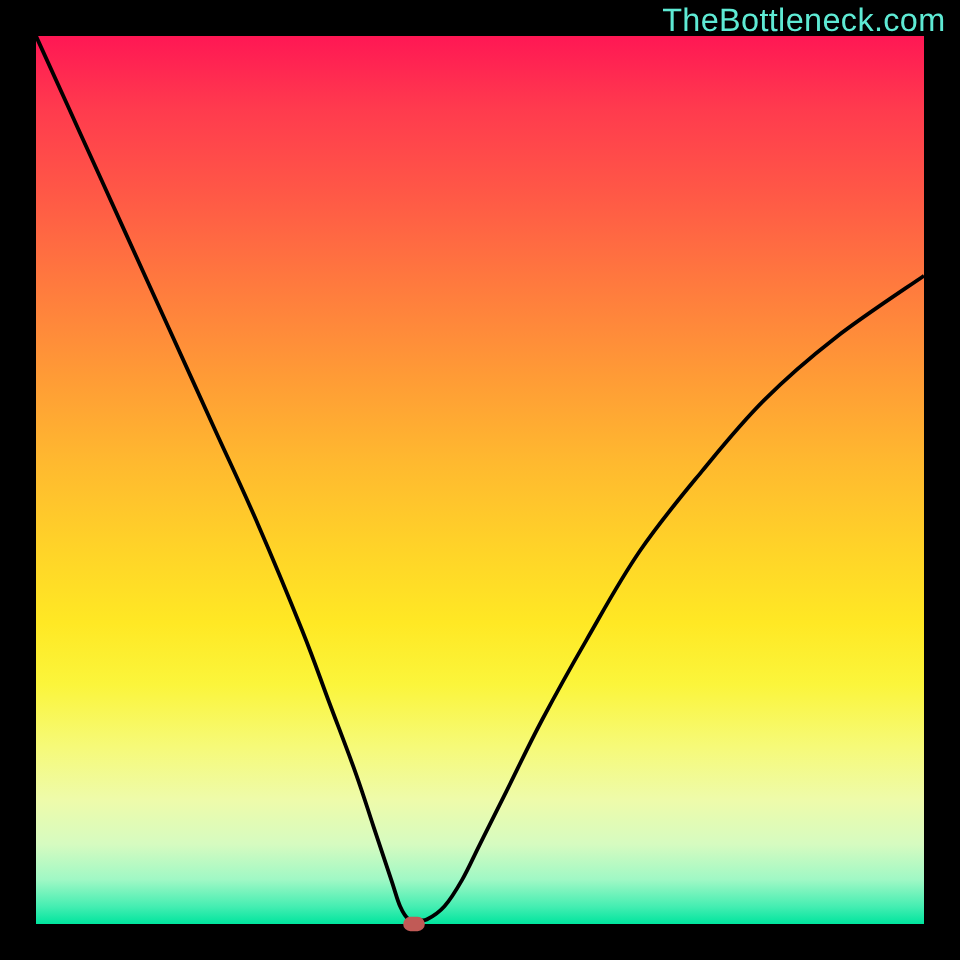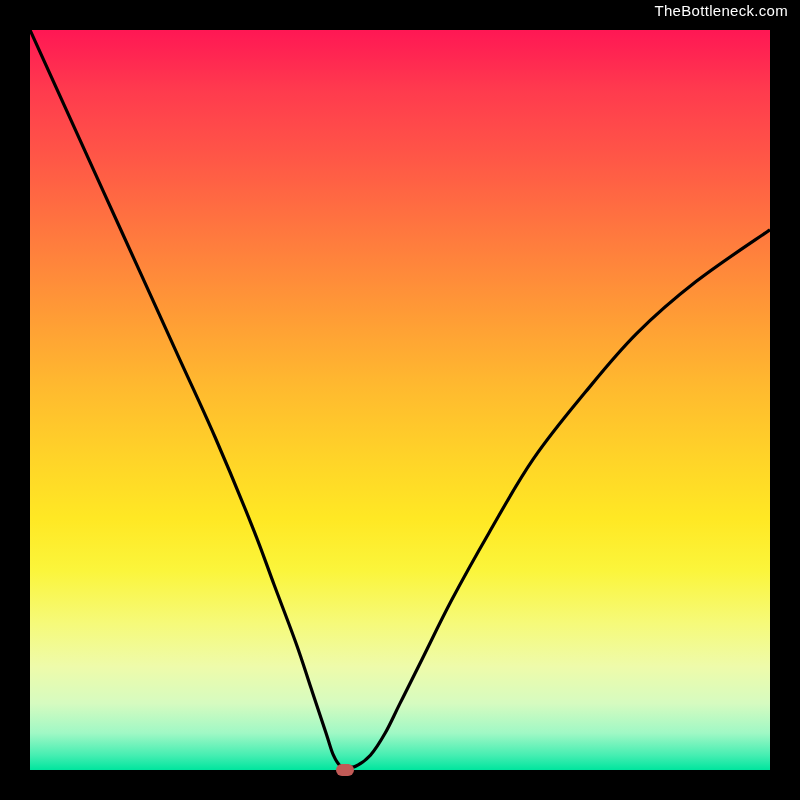--- a/index.html
+++ b/index.html
@@ -14,22 +14,22 @@
   .frame {
     position: relative;
     width: 800px;
     height: 800px;
     background: #000;
   }
   .watermark {
     position: absolute;
     top: 2px;
     right: 12px;
-    color: #ffffff;
-    font-size: 15px;
+    color: #5eead4;
+    font-size: 27px;
     font-weight: 500;
     letter-spacing: 0.3px;
     z-index: 10;
   }
   .plot {
     position: absolute;
     left: 30px;
     top: 30px;
     width: 740px;
     height: 740px;

